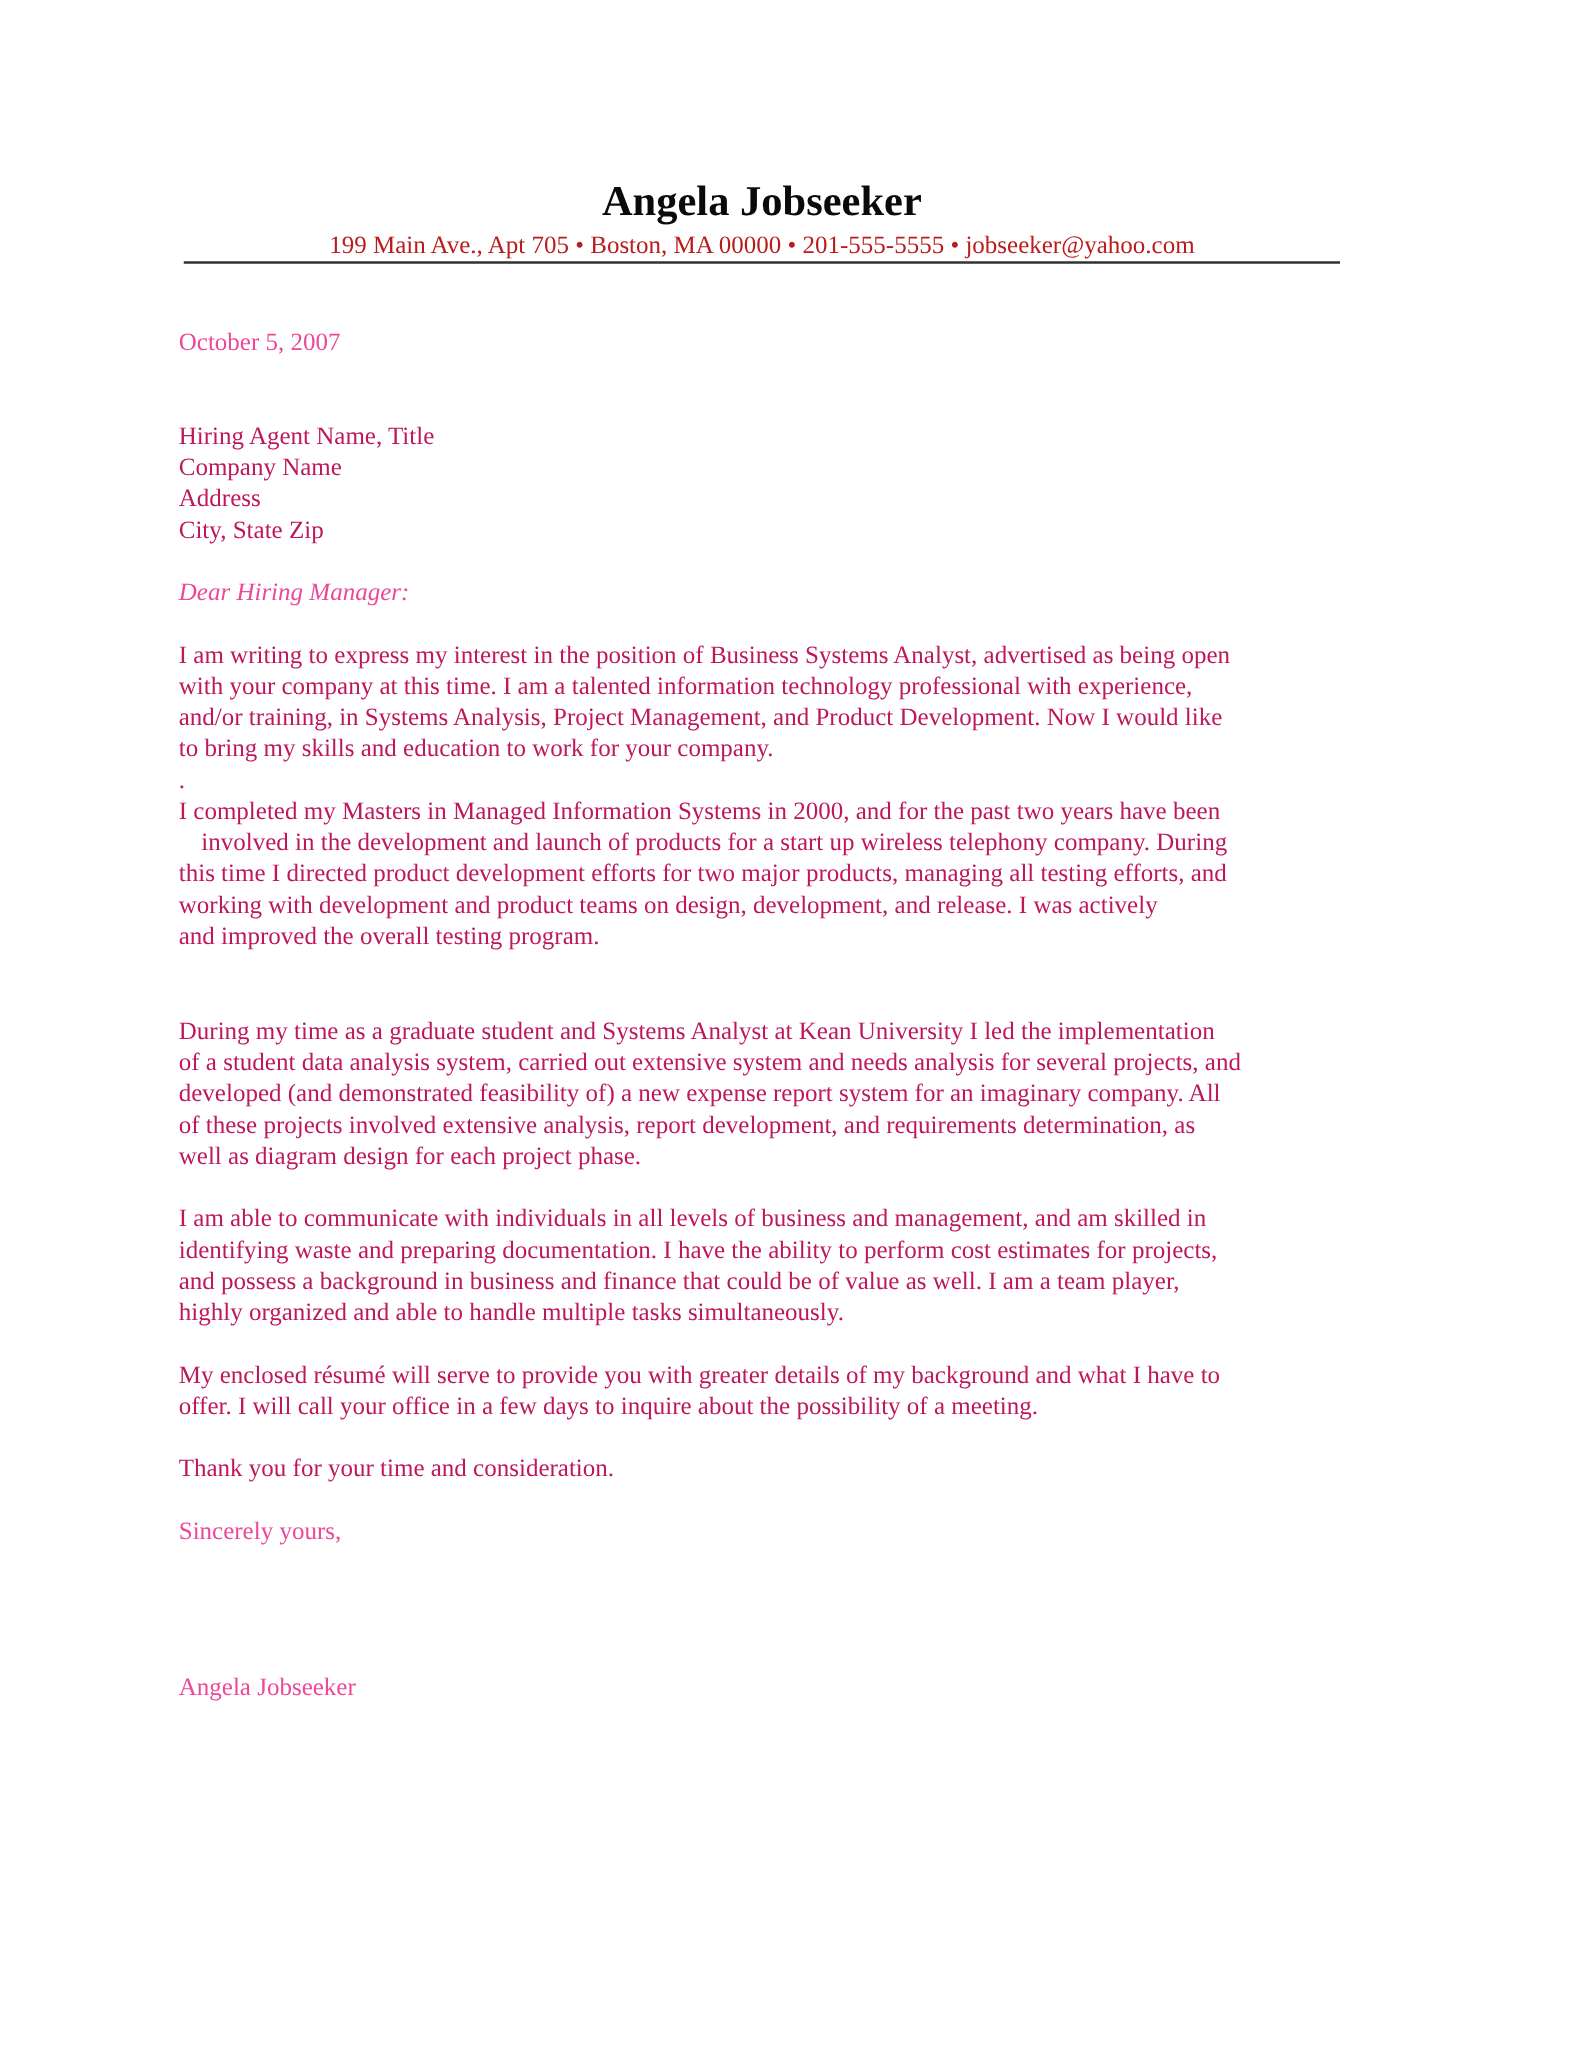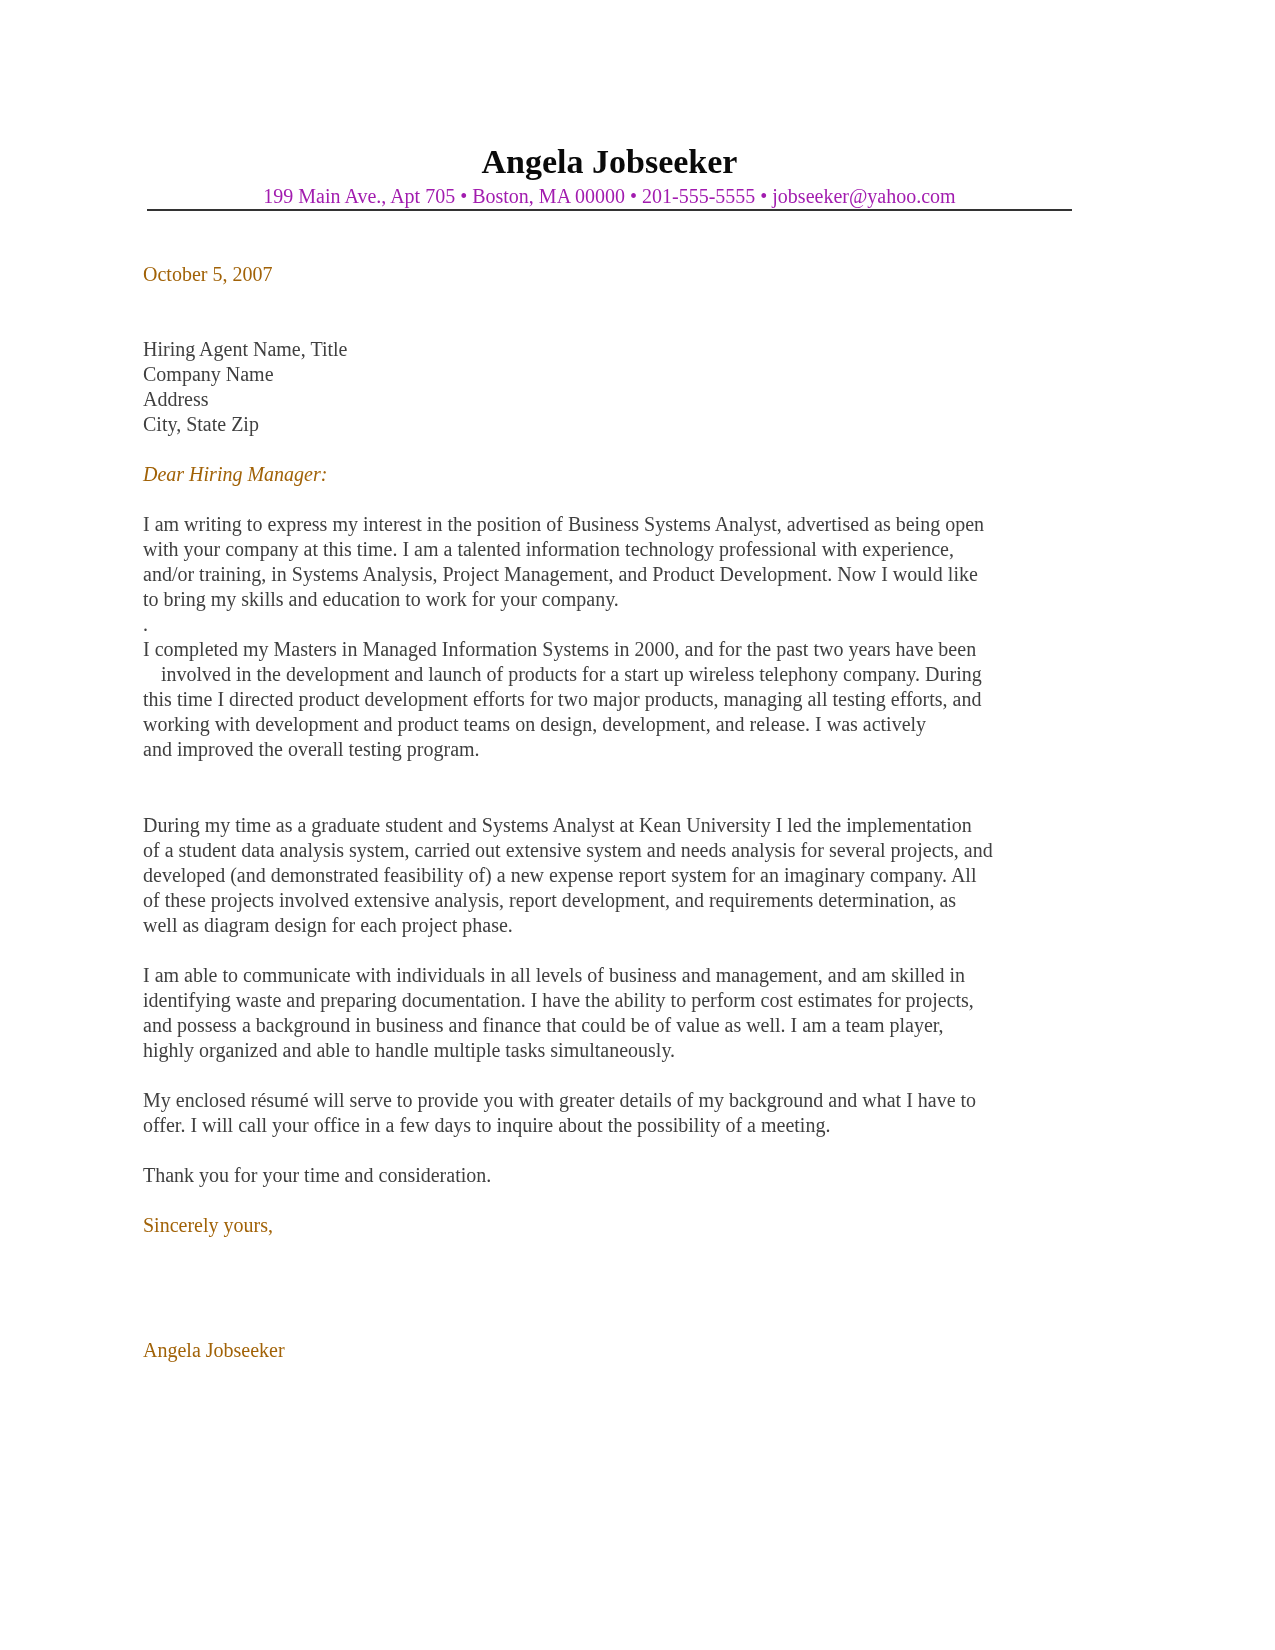--- a/index.html
+++ b/index.html
@@ -32,46 +32,46 @@
     .name {
       font-size: 34px;
       font-weight: bold;
       line-height: 44px;
       letter-spacing: 0px;
       color: #0a0a0a;
     }
     .contact {
       font-size: 20px;
       line-height: 24px;
-      color: #a21caf;
+      color: #b91c1c;
       margin-top: 0px;
     }
     .rule {
       position: absolute;
       left: 147px;
       top: 209px;
       width: 925px;
       height: 0;
       border-top: 2px solid #333333;
     }
     .line {
       position: absolute;
       left: 143px;
       font-size: 20px;
       line-height: 25px;
       white-space: nowrap;
-      color: #a16207;
+      color: #ec4899;
     }
     .para {
       position: absolute;
       left: 143px;
       width: 940px;
       font-size: 20px;
       line-height: 25px;
-      color: #404040;
+      color: #be185d;
     }
     .para .ln {
       display: block;
       white-space: nowrap;
     }
   </style>
 </head>
 <body>
 
 <div class="page">

